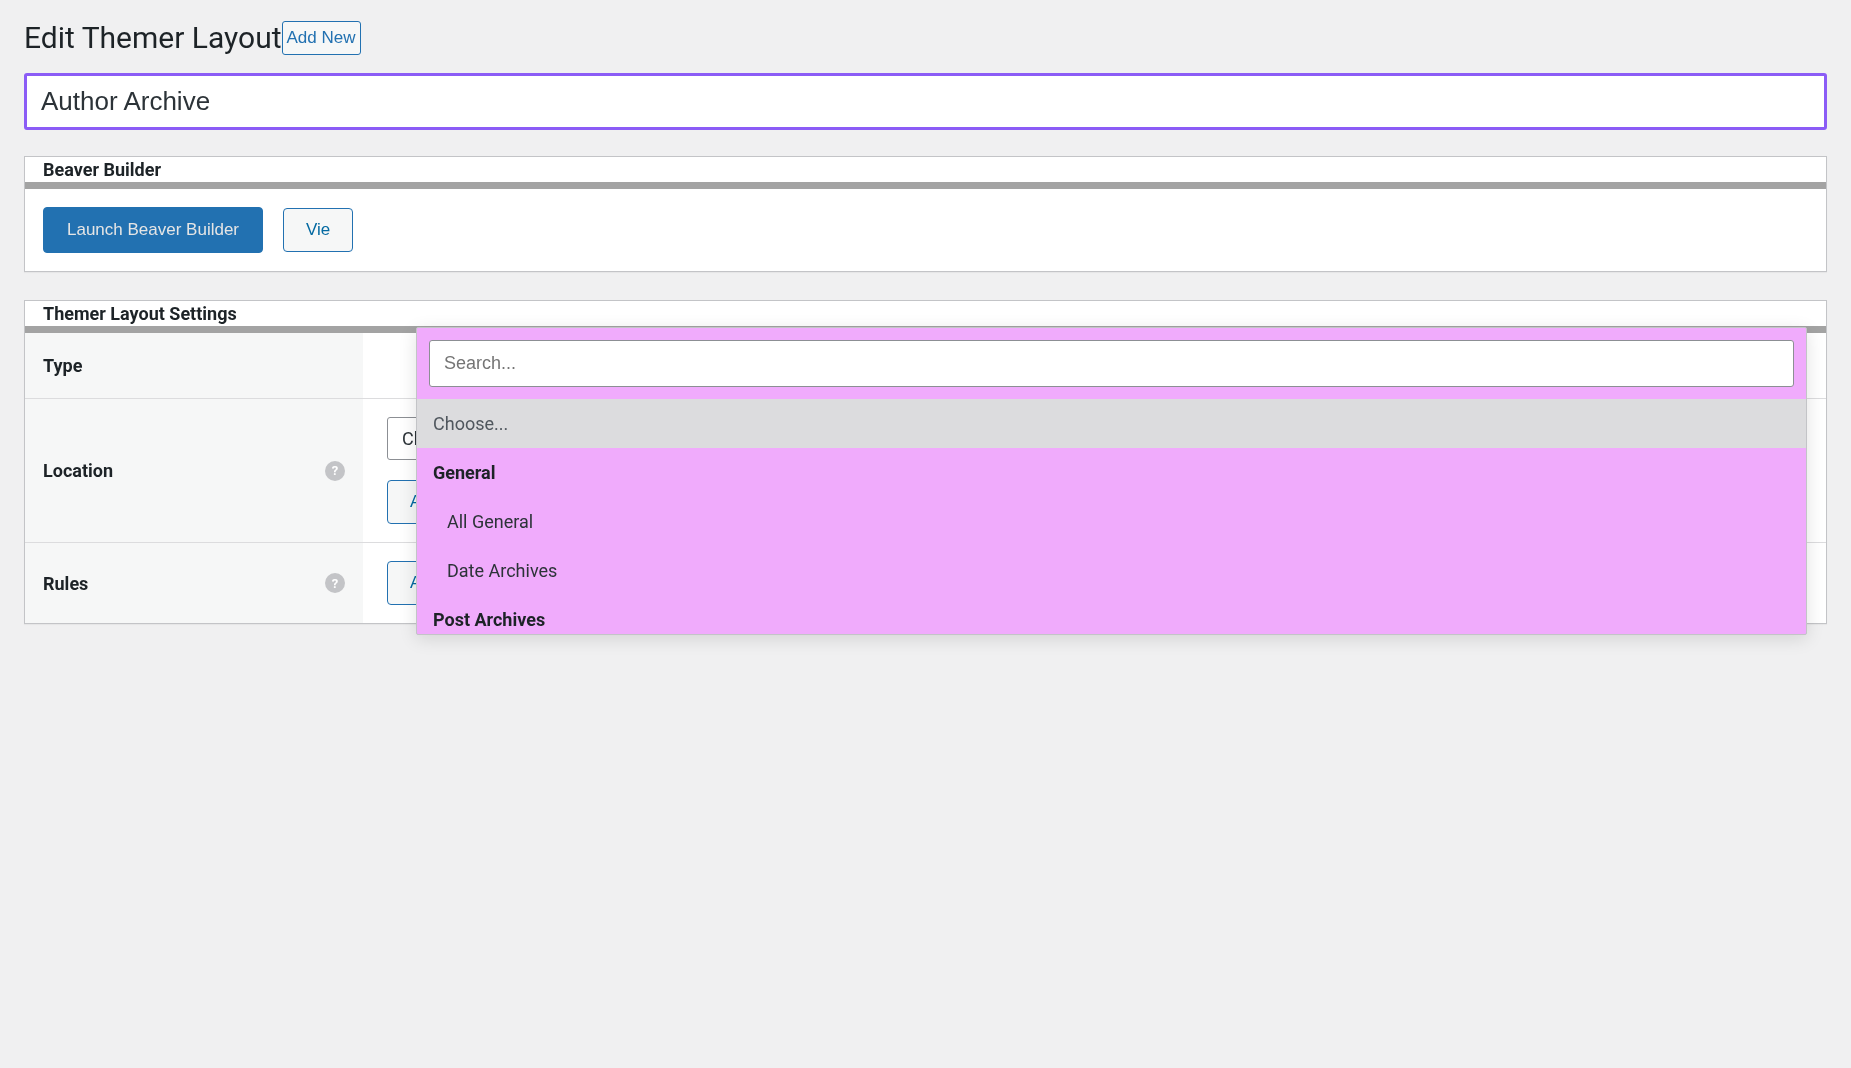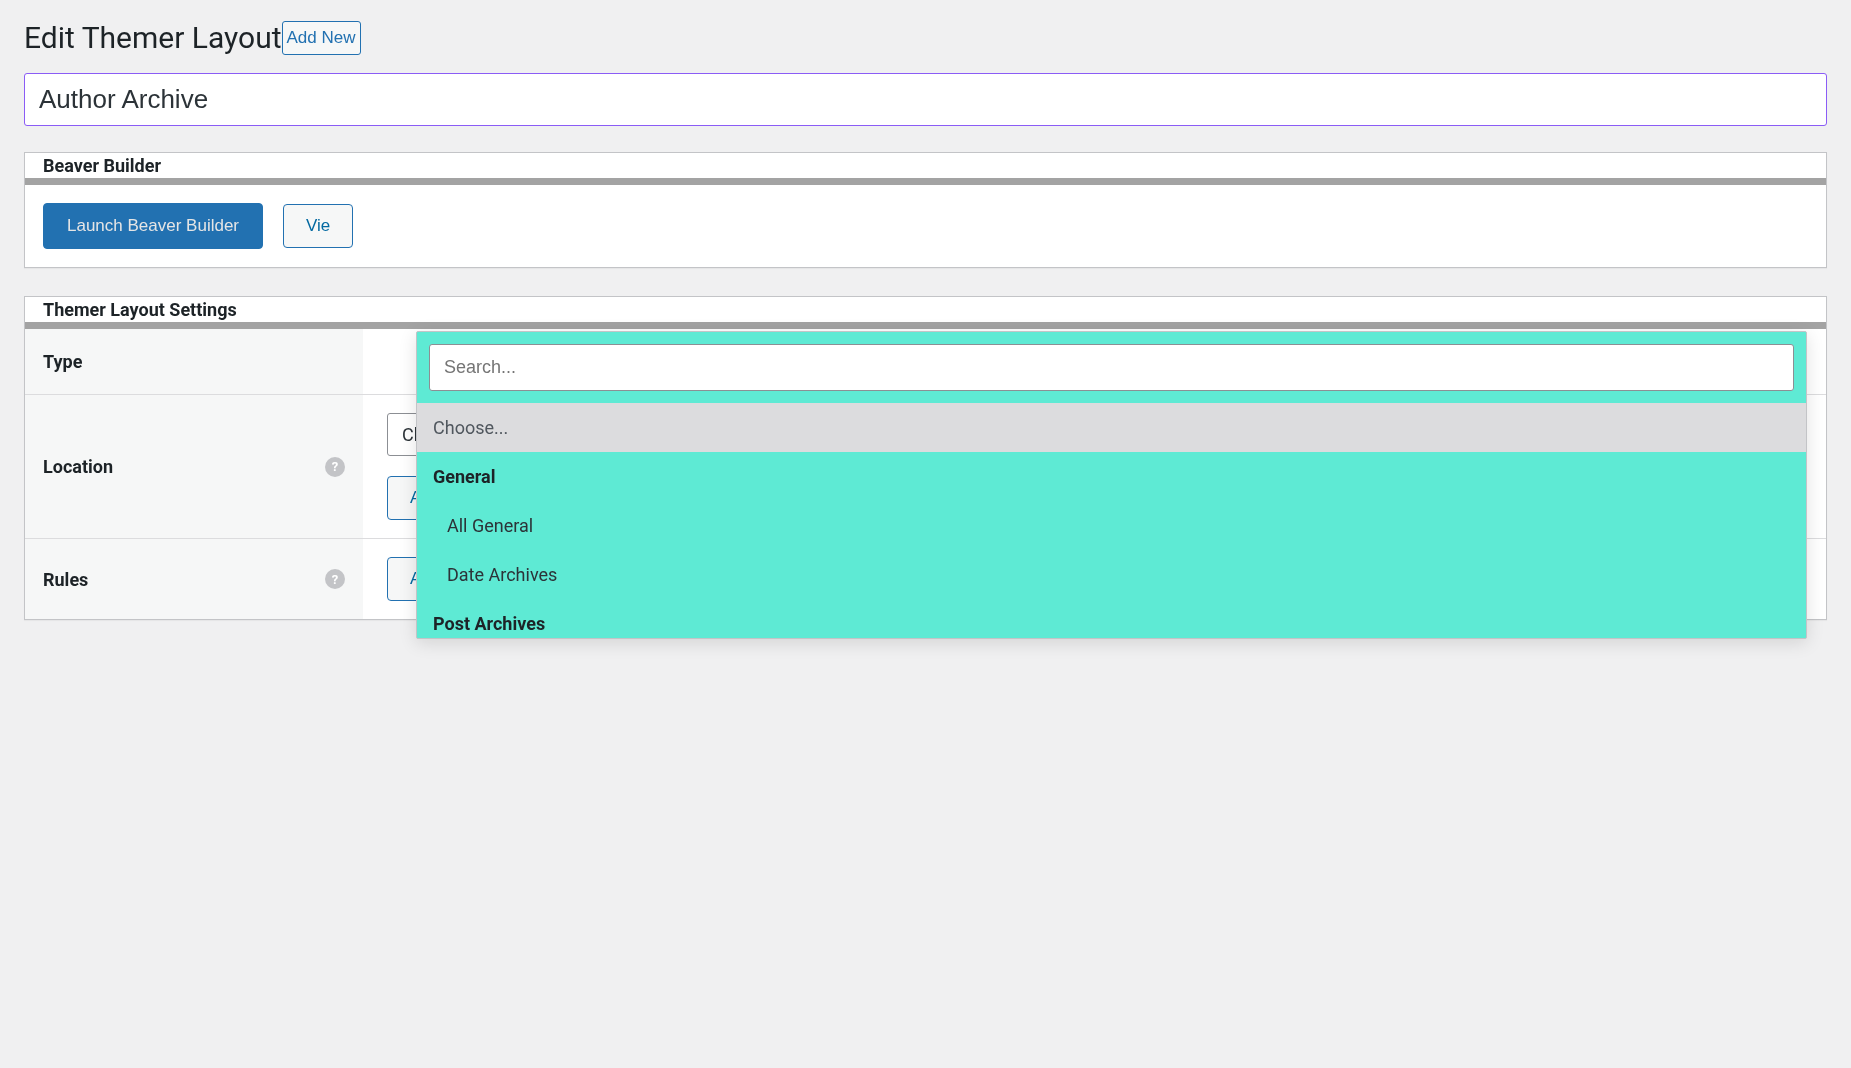--- a/index.html
+++ b/index.html
@@ -27,21 +27,21 @@
     padding: 6px 4px;
     font-size: 17px;
     font-weight: 500;
     border-radius: 3px;
     cursor: pointer;
   }
   .title-input {
     width: 100%;
     padding: 10px 14px;
     font-size: 26px;
-    border: 1px solid #8b5cf6;
+    border: 3px solid #8b5cf6;
     border-radius: 3px;
     background: #fff;
     color: #2c3338;
     margin-bottom: 26px;
     outline: none;
   }
   .metabox {
     background: #fff;
     border: 1px solid #c3c4c7;
     box-shadow: 0 1px 1px rgba(0,0,0,.04);
@@ -137,22 +137,22 @@
     width: 0; height: 0;
     border-left: 7px solid transparent;
     border-right: 7px solid transparent;
     border-bottom: 10px solid #555d66;
   }
   
   .dropdown-panel {
     position: absolute;
     left: 392px;
     right: 20px;
-    top: 179px;
-    background: #5eead4;
+    top: 171px;
+    background: #f0abfc;
     border: 1px solid #c3c4c7;
     border-radius: 2px;
     box-shadow: 0 4px 18px rgba(0,0,0,.12);
     z-index: 100;
   }
   .dropdown-search {
     padding: 12px;
   }
   .dropdown-search input {
     width: 100%;

